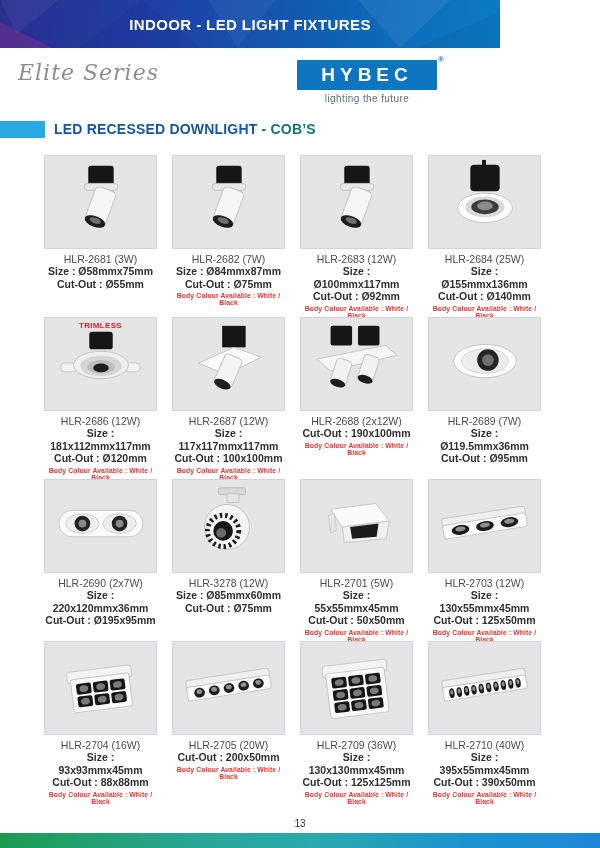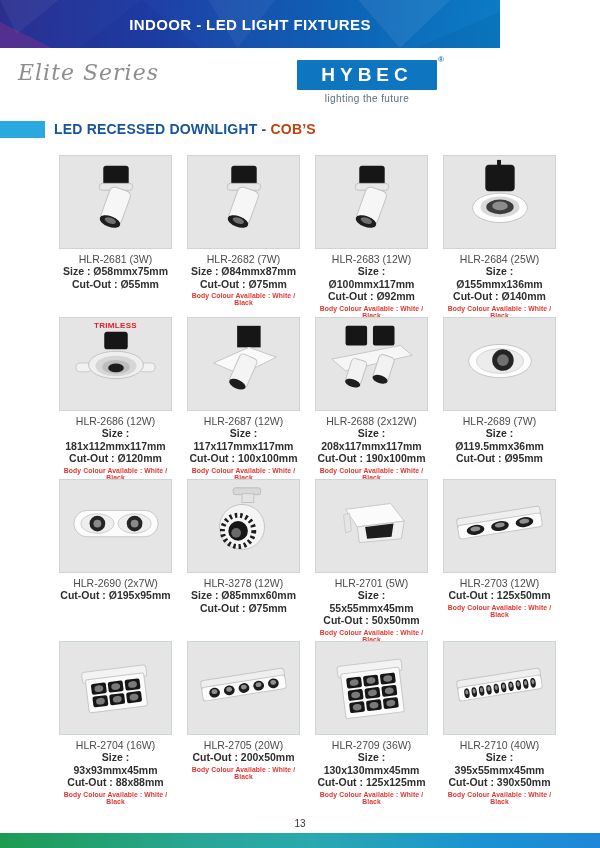--- a/index.html
+++ b/index.html
@@ -35,24 +35,24 @@
   .logo sup{
     position:absolute;top:-5px;right:-7px;color:#0e76c0;font-size:8px;letter-spacing:0;
   }
   .tagline{margin-top:3px;font-size:10px;color:#5f6e78;letter-spacing:.4px;text-align:center;}
   
   .section-row{position:absolute;top:119px;left:0;width:600px;height:20px;display:flex;align-items:center;}
   .section-block{width:45px;height:17px;background:#2aa8e0;flex:0 0 auto;}
   .section-title{
     margin:0 0 0 9px;font-size:14px;font-weight:bold;color:#15549e;letter-spacing:.2px;
   }
-  .section-title .accent{color:#c2410c;}
+  .section-title .accent{color:#0f766e;}
   
   .grid{
-    position:absolute;top:155px;left:59px;width:497px;
+    position:absolute;top:155px;left:44px;width:497px;
     display:grid;grid-template-columns:repeat(4,113px);
     column-gap:15px;row-gap:21px;grid-auto-rows:141px;
   }
   .card{width:113px;text-align:center;}
   .imgbox{
     position:relative;width:111px;height:92px;border:1px solid #ccd5da;background:#e5e5e5;
   }
   .imgbox .fixture{position:absolute;inset:0;}
   .imgbox svg{width:100%;height:100%;display:block;}
   .badge{
@@ -241,21 +241,20 @@
               <ellipse cx="40" cy="67" rx="8" ry="4" fill="#1d1d1d"></ellipse>
             </g>
             <g transform="rotate(18 68 54)">
               <rect x="60" y="38" width="16" height="26" rx="4" fill="#f2f2f2" stroke="#c2c2c2"></rect>
               <ellipse cx="68" cy="63" rx="8" ry="4" fill="#1d1d1d"></ellipse>
             </g>
           </svg>
         </div>
     </div>
     <div class="model">HLR-2688 (2x12W)</div>
-    <div class="size">Size : 208x117mmx117mm</div>
     <div class="cutout">Cut-Out : 190x100mm</div>
     <div class="note">Body Colour Available : White / Black</div>
   </article>
 
   <article class="card">
     <div class="imgbox">
 
       <div class="fixture">
           <svg viewBox="0 0 113 94" xmlns="http://www.w3.org/2000/svg">
             <ellipse cx="57" cy="44" rx="32" ry="17" fill="#fcfcfc" stroke="#c6c6c6"></ellipse>
@@ -280,20 +279,21 @@
             <ellipse cx="38" cy="44.5" rx="17" ry="10" fill="#eeeeee" stroke="#cfcfcf"></ellipse>
             <circle cx="38" cy="44.5" r="8" fill="#242424"></circle>
             <circle cx="38" cy="44.5" r="4" fill="#8a8a8a"></circle>
             <ellipse cx="76" cy="44.5" rx="17" ry="10" fill="#eeeeee" stroke="#cfcfcf"></ellipse>
             <circle cx="76" cy="44.5" r="8" fill="#242424"></circle>
             <circle cx="76" cy="44.5" r="4" fill="#8a8a8a"></circle>
           </svg>
         </div>
     </div>
     <div class="model">HLR-2690 (2x7W)</div>
+    <div class="size">Size : 220x120mmx36mm</div>
     <div class="cutout">Cut-Out : Ø195x95mm</div>
     <div class="note"></div>
   </article>
 
   <article class="card">
     <div class="imgbox">
 
       <div class="fixture">
           <svg viewBox="0 0 113 94" xmlns="http://www.w3.org/2000/svg">
             <rect x="46" y="8" width="28" height="7" rx="2" fill="#d8d8d8" stroke="#bbbbbb"></rect>
@@ -341,20 +341,21 @@
               <ellipse cx="31.7" cy="46" rx="5.1" ry="2.4" fill="#8f8f8f"></ellipse>
               <ellipse cx="57.0" cy="47" rx="9.1" ry="5" fill="#1d1d1d"></ellipse>
               <ellipse cx="57.0" cy="46" rx="5.1" ry="2.4" fill="#8f8f8f"></ellipse>
               <ellipse cx="82.3" cy="47" rx="9.1" ry="5" fill="#1d1d1d"></ellipse>
               <ellipse cx="82.3" cy="46" rx="5.1" ry="2.4" fill="#8f8f8f"></ellipse>
             </g>
           </svg>
         </div>
     </div>
     <div class="model">HLR-2703 (12W)</div>
+    <div class="size">Size : 130x55mmx45mm</div>
     <div class="cutout">Cut-Out : 125x50mm</div>
     <div class="note">Body Colour Available : White / Black</div>
   </article>
 
   <article class="card">
     <div class="imgbox">
 
       <div class="fixture">
           <svg viewBox="0 0 113 94" xmlns="http://www.w3.org/2000/svg">
             <g transform="rotate(-7 57 48)">

